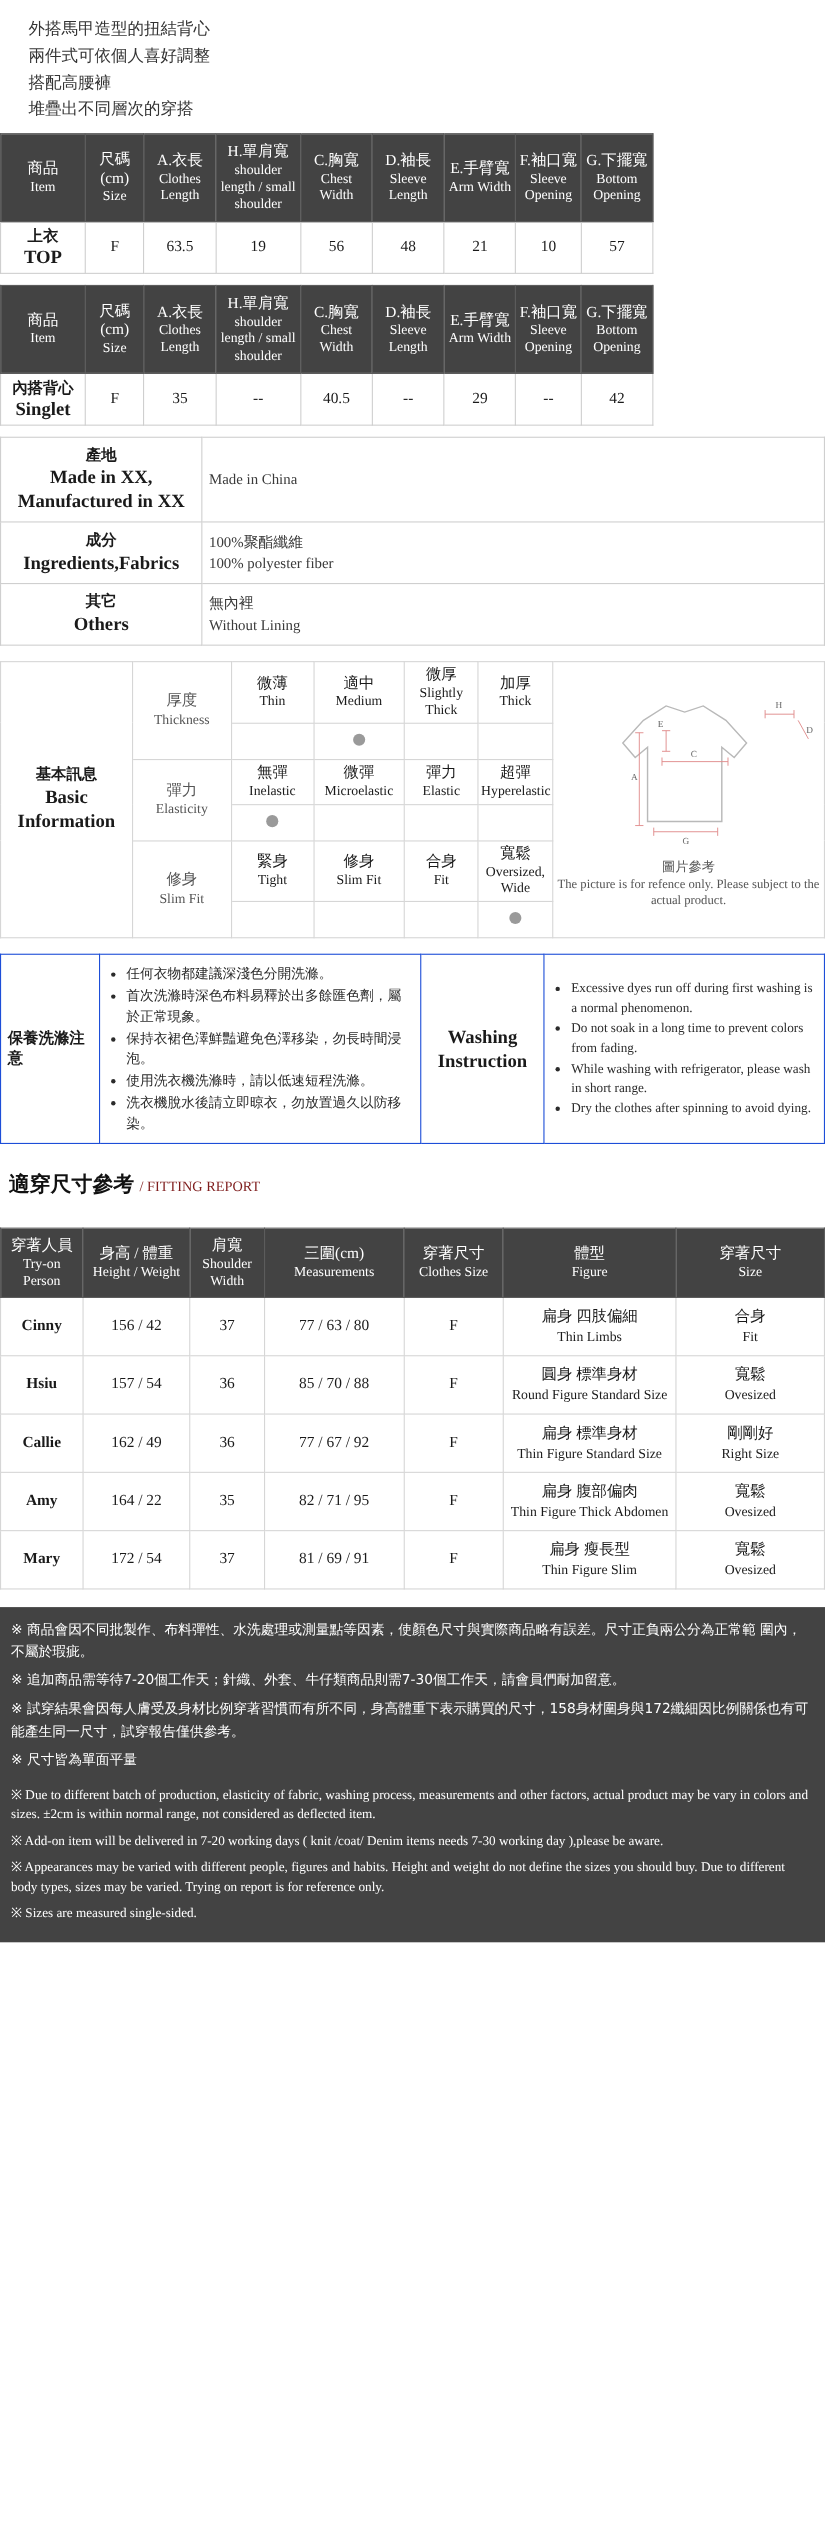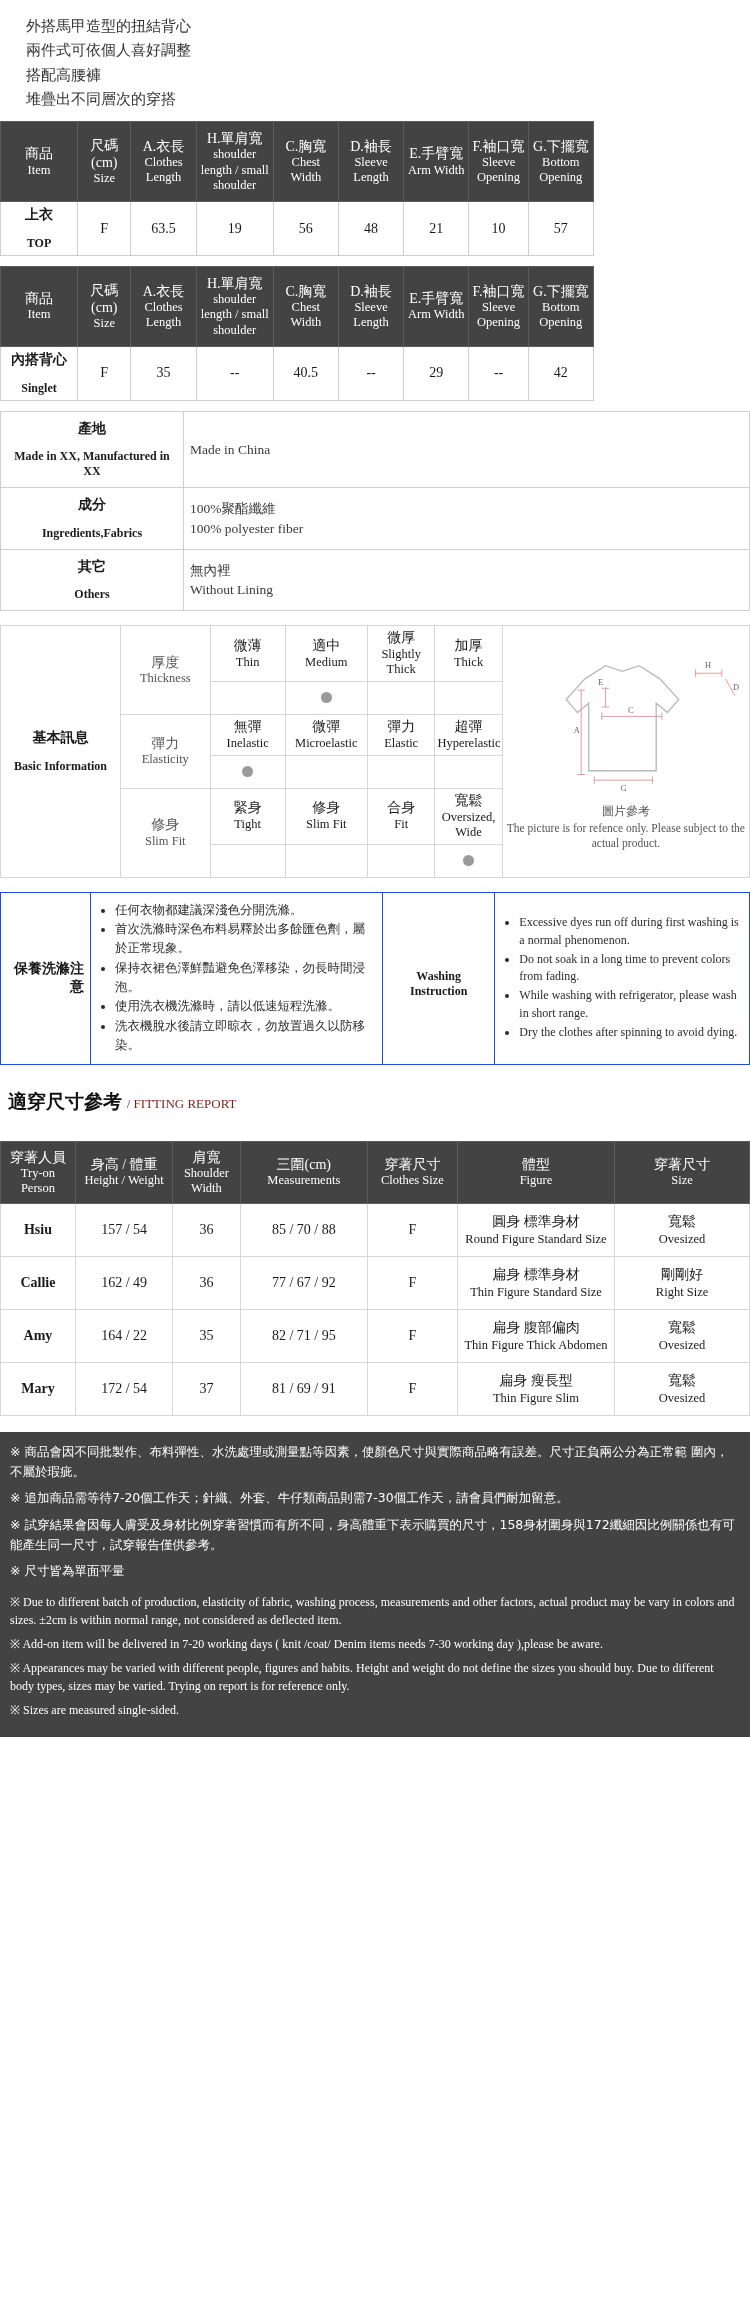--- a/index.html
+++ b/index.html
@@ -42,21 +42,21 @@
     background: #434343;
     color: #ffffff;
     border: 1px solid #5c5c5c;
     font-weight: normal;
     line-height: 1.22;
     padding: 8px 2px;
   }
   .zh { font-size: 14px; display: block; }
   .en { font-size: 12.5px; display: block; font-family: "Liberation Serif", serif; }
   .zh-b { font-size: 14px; display: block; font-weight: bold; }
-  .en-b { font-size: 12px; display: block; font-weight: bold; margin-top: 12px; }
+  .en-b { font-size: 17px; display: block; font-weight: bold; }
   td.val { font-size: 14px; }
   td.rowlab { padding: 10px 4px; }
 
   
   table.info {
     width: 750px;
     border-collapse: collapse;
     table-layout: fixed;
     margin-bottom: 14px;
   }
@@ -117,21 +117,21 @@
     width: 750px;
     border-collapse: collapse;
     table-layout: fixed;
     margin-bottom: 18px;
   }
   table.wash td {
     border: 1px solid #1d4ed8;
     vertical-align: middle;
     padding: 8px 6px;
   }
-  td.wash-lab { width: 88px; text-align: right; line-height: 1.3; font-size: 13px; }
+  td.wash-lab { width: 88px; text-align: left; line-height: 1.3; font-size: 13px; }
   td.wash-zh, td.wash-en { vertical-align: middle; }
   td.wash-zh { width: 290px; }
   td.wash-mid { width: 110px; text-align: center; line-height: 1.3; }
   ul.wash-list {
     margin: 0; padding-left: 18px;
     font-size: 12.5px; line-height: 1.5; color: #2b2b2b;
   }
   ul.wash-list li { margin-bottom: 1px; }
   ul.wash-list.en-list { font-size: 12px; line-height: 1.48; }
 
@@ -593,20 +593,35 @@
           <span class="en">Figure</span>
         </th>
         <th>
           <span class="zh">穿著尺寸</span>
           <span class="en">Size</span>
         </th>
       </tr>
     </thead>
     <tbody>
       <tr>
+        <td class="person">Cinny</td>
+        <td>156 / 42</td>
+        <td>37</td>
+        <td>77 / 63 / 80</td>
+        <td>F</td>
+        <td class="multiline">
+          <span class="zh">扁身 四肢偏細</span>
+          <span class="en">Thin Limbs</span>
+        </td>
+        <td class="multiline">
+          <span class="zh">合身</span>
+          <span class="en">Fit</span>
+        </td>
+      </tr>
+      <tr>
         <td class="person">Hsiu</td>
         <td>157 / 54</td>
         <td>36</td>
         <td>85 / 70 / 88</td>
         <td>F</td>
         <td class="multiline">
           <span class="zh">圓身 標準身材</span>
           <span class="en">Round Figure Standard Size</span>
         </td>
         <td class="multiline">

